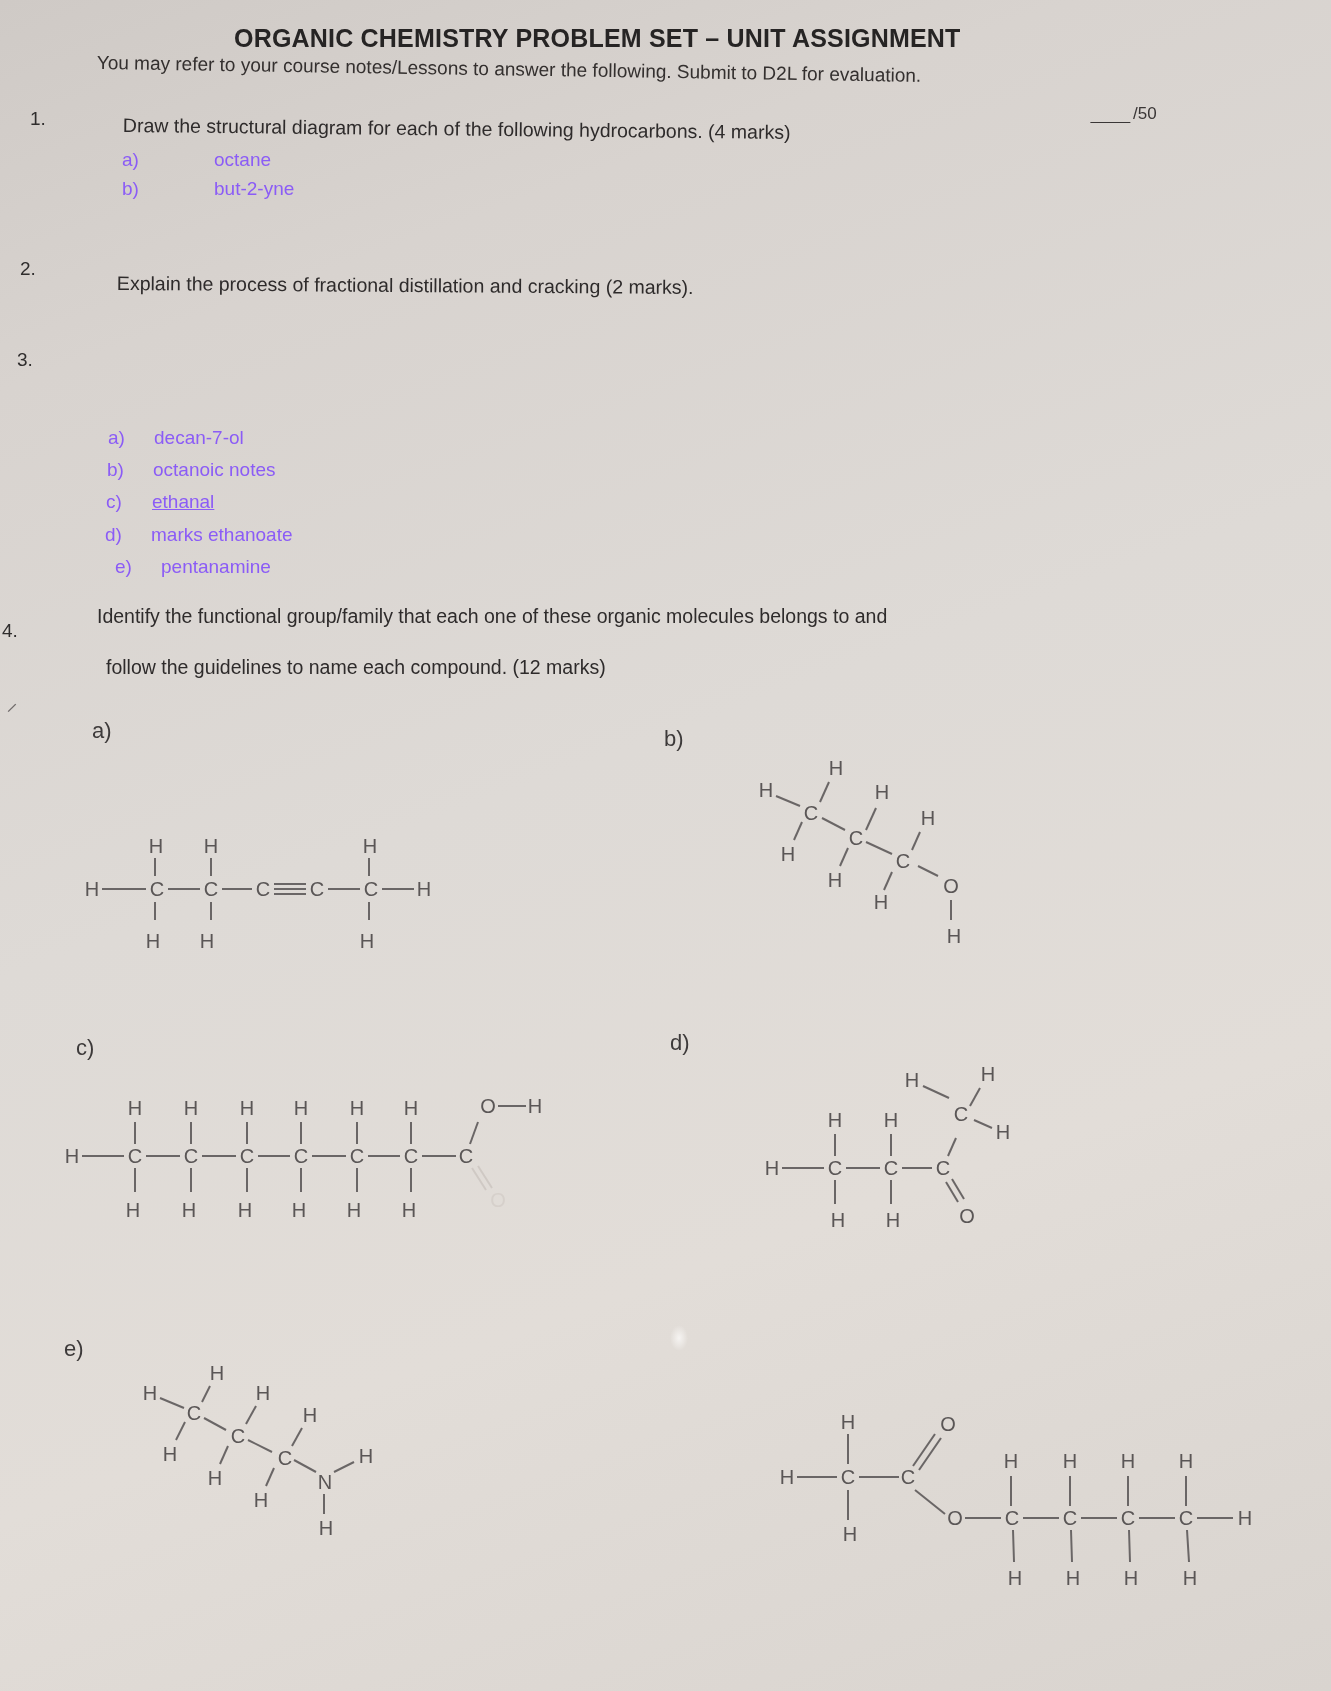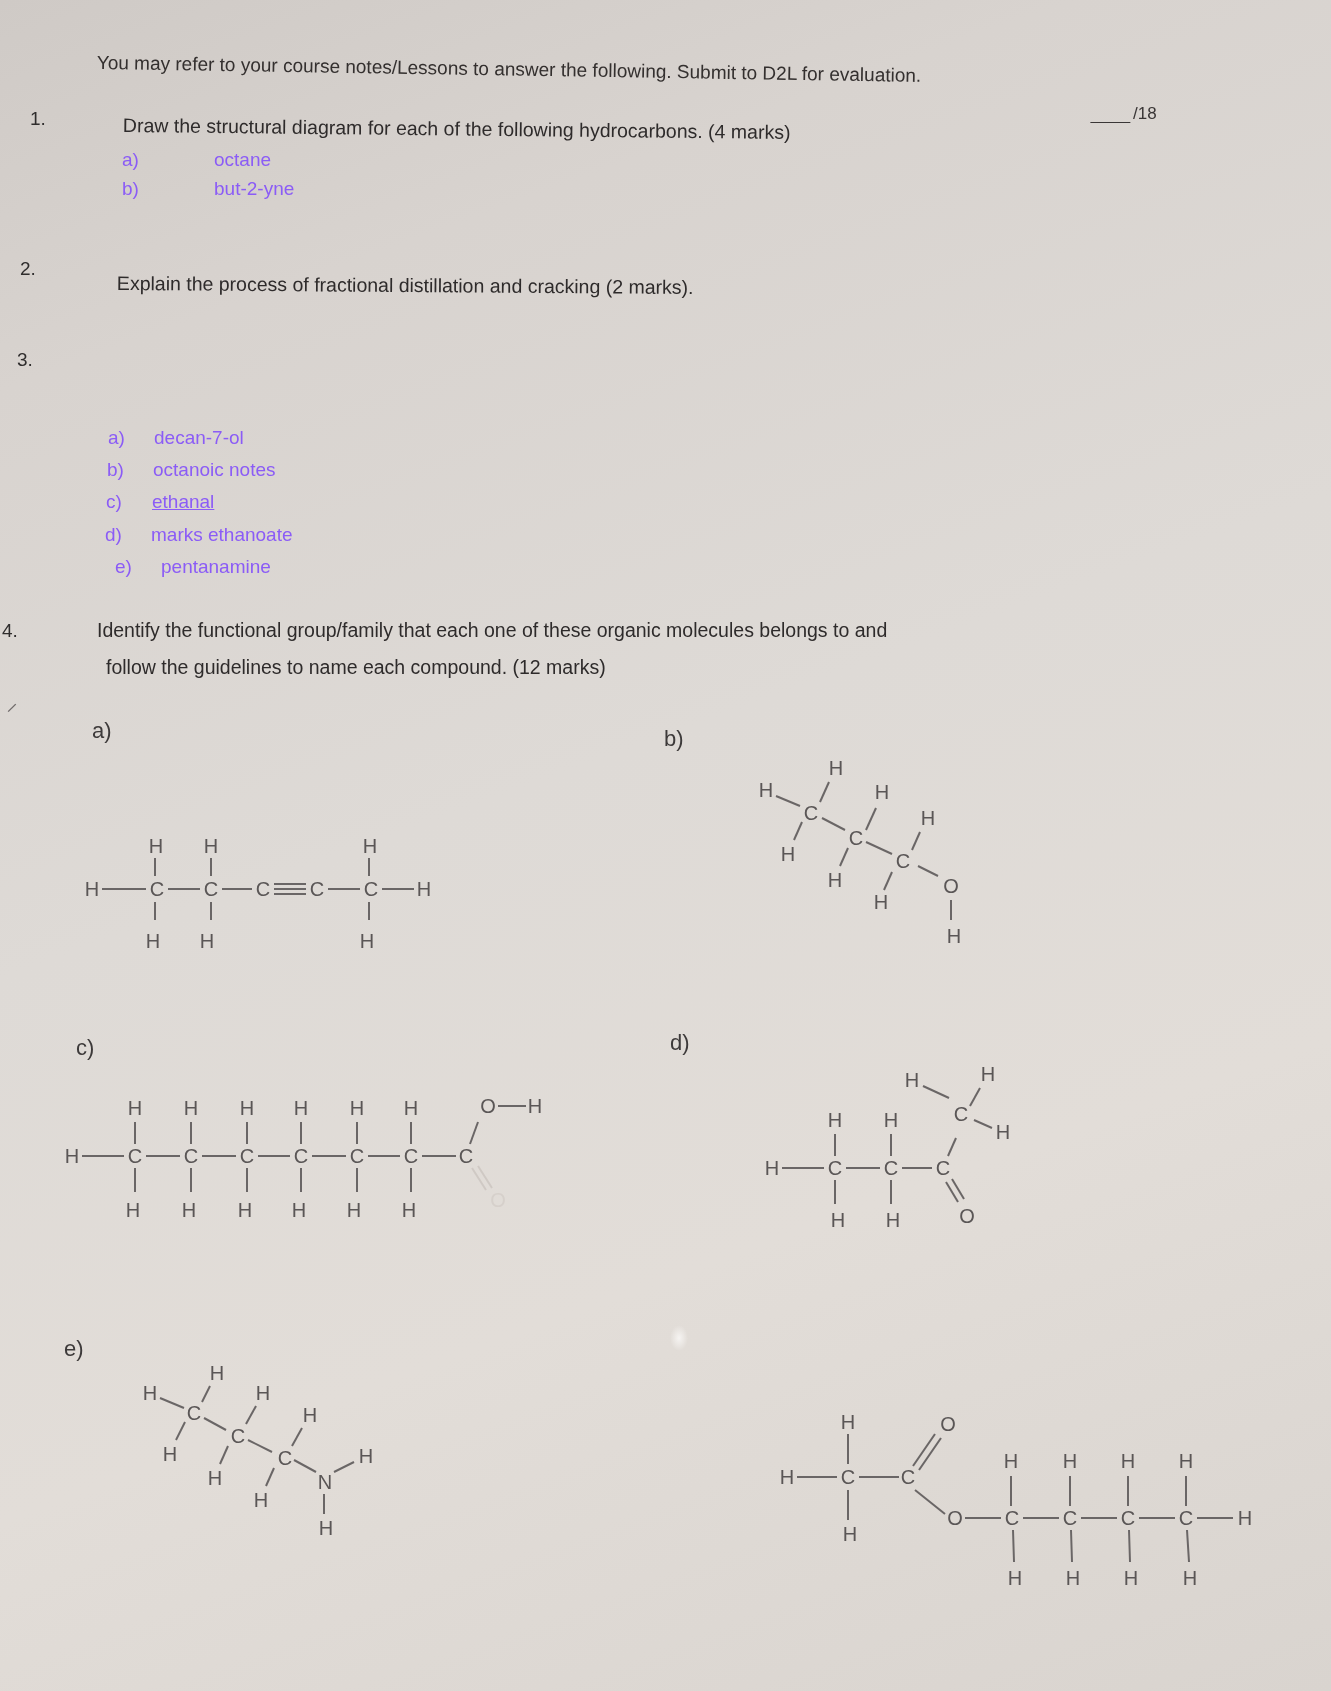--- a/index.html
+++ b/index.html
@@ -24,23 +24,24 @@
     svg.mol text { font-family: "Liberation Sans", "DejaVu Sans", sans-serif; font-size: 20px; fill: #5a5656; text-anchor: middle; dominant-baseline: central; }
     svg.mol line { stroke: #6a6666; stroke-width: 2; }
     .mark { left: 10px; top: 700px; font-size: 14px; color: #6f6a6a; transform: rotate(30deg); }
     .glare { left: 670px; top: 1325px; width: 18px; height: 26px; background: radial-gradient(#f6f4f2, transparent 70%); }
   </style>
 </head>
 <body>
 
 <div class="page">
 
+  <div class="abs title">ORGANIC CHEMISTRY PROBLEM SET – UNIT ASSIGNMENT</div>
   <div class="abs intro">You may refer to your course notes/Lessons to answer the following. Submit to D2L for evaluation.</div>
   <div class="abs score">
-    <span class="score-line"></span><span>/18</span>
+    <span class="score-line"></span><span>/50</span>
   </div>
 
   <div class="abs qnum" style="left:30px; top:108px;">1.</div>
   <div class="abs qtext" style="left:123px; top:114px; transform:rotate(0.6deg); transform-origin:left top;">Draw the structural diagram for each of the following hydrocarbons. (4 marks)</div>
   <div class="abs sub" style="left:122px; top:149px;">
     <span class="lbl" style="width:92px">a)</span><span>octane</span>
   </div>
   <div class="abs sub" style="left:122px; top:178px;">
     <span class="lbl" style="width:92px">b)</span><span>but-2-yne</span>
   </div>
@@ -49,21 +50,21 @@
   <div class="abs qtext" style="left:117px; top:272px; transform:rotate(0.4deg); transform-origin:left top;">Explain the process of fractional distillation and cracking (2 marks).</div>
 
   <div class="abs qnum" style="left:17px; top:349px;">3.</div>
   <div class="abs sub" style="left:108px; top:427px;"><span class="lbl">a)</span><span>decan-7-ol</span></div>
   <div class="abs sub" style="left:107px; top:459px;"><span class="lbl">b)</span><span>octanoic notes</span></div>
   <div class="abs sub" style="left:106px; top:491px;text-decoration:underline;"><span class="lbl">c)</span><span>ethanal</span></div>
   <div class="abs sub" style="left:105px; top:524px;"><span class="lbl">d)</span><span>marks ethanoate</span></div>
   <div class="abs sub" style="left:115px; top:556px;"><span class="lbl">e)</span><span>pentanamine</span></div>
 
   <div class="abs qnum" style="left:2px; top:620px;">4.</div>
-  <div class="abs qtext" style="left:97px; top:619px;">Identify the functional group/family that each one of these organic molecules belongs to and</div>
+  <div class="abs qtext" style="left:97px; top:605px;">Identify the functional group/family that each one of these organic molecules belongs to and</div>
   <div class="abs qtext" style="left:106px; top:656px;">follow the guidelines to name each compound.  (12 marks)</div>
   <div class="abs mark">/</div>
 
   <div class="abs partlbl" style="left:92px; top:718px;">a)</div>
   <div class="abs partlbl" style="left:664px; top:726px;">b)</div>
   <div class="abs partlbl" style="left:76px; top:1035px;">c)</div>
   <div class="abs partlbl" style="left:670px; top:1030px;">d)</div>
   <div class="abs partlbl" style="left:64px; top:1336px;">e)</div>
 
   <svg class="mol" style="left:80px; top:820px;" width="360" height="140">

